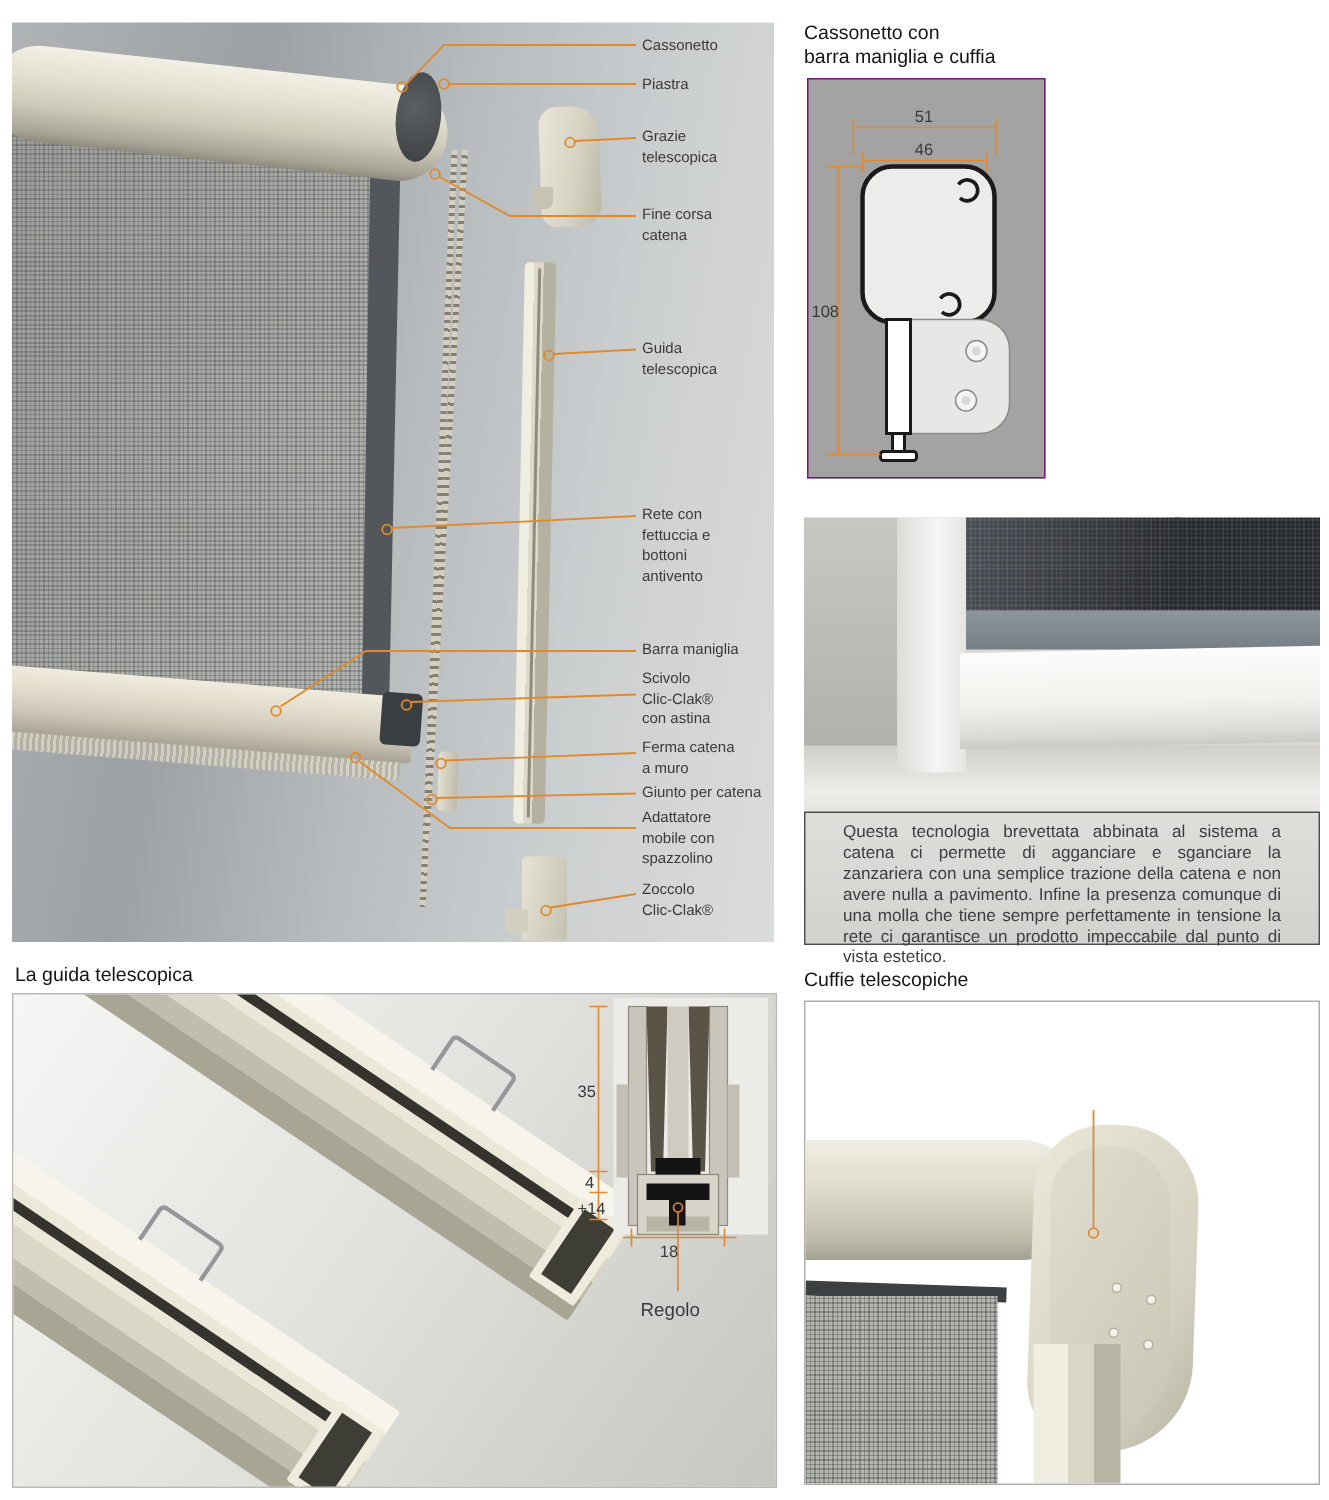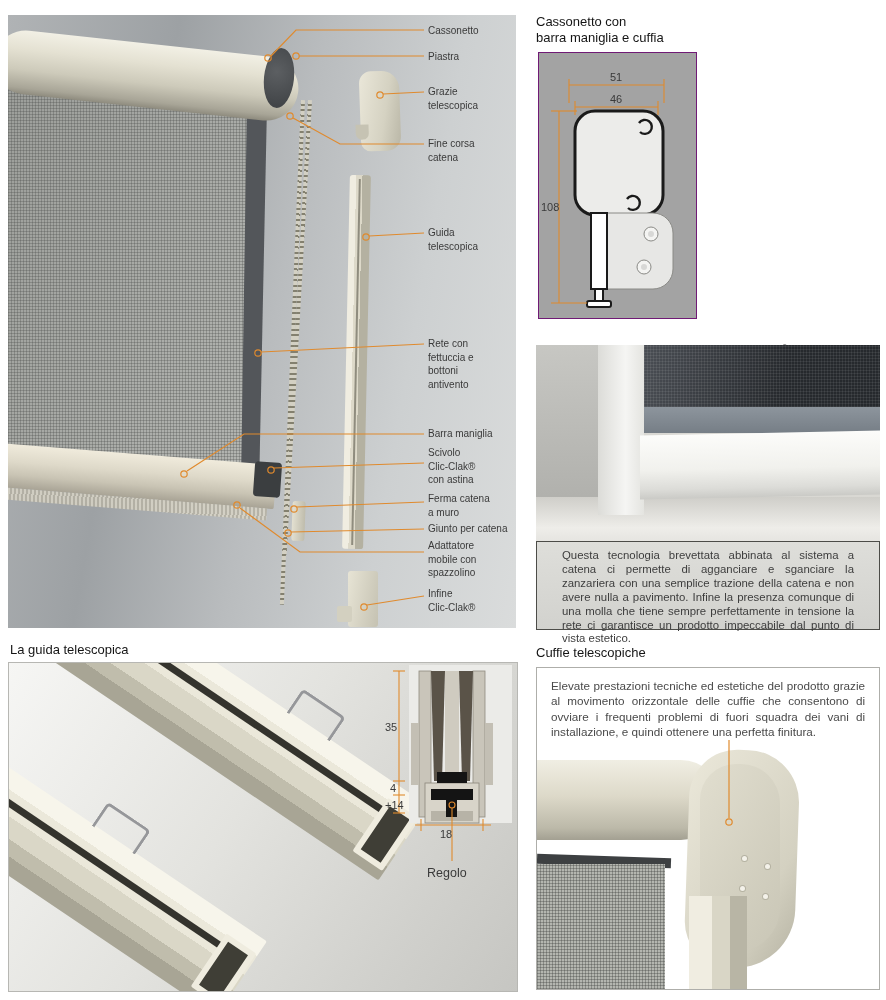--- a/index.html
+++ b/index.html
@@ -163,21 +163,21 @@
   <div class="callout" style="left:420px;top:412px">Barra maniglia</div>
   <div class="callout" style="left:420px;top:431px">Scivolo
 Clic-Clak®
 con astina</div>
   <div class="callout" style="left:420px;top:477px">Ferma catena
 a muro</div>
   <div class="callout" style="left:420px;top:507px">Giunto per catena</div>
   <div class="callout" style="left:420px;top:524px">Adattatore
 mobile con
 spazzolino</div>
-  <div class="callout" style="left:420px;top:572px">Infine
+  <div class="callout" style="left:420px;top:572px">Zoccolo
 Clic-Clak®</div>
 </section>
 
 <h2 class="sec" style="left:10px;top:642px">La guida telescopica</h2>
 
 <section class="abs guide-panel">
   <div class="bar" style="left:30px;top:-120px;width:470px;transform:rotate(34deg)">
     <div class="slot"></div>
     <div class="end"></div>
     <div class="clip" style="left:300px"></div>
@@ -273,21 +273,20 @@
   <div class="abs cc-bar"></div>
 </div>
 
 <div class="abs cc-text">
   <p class="body-text" style="margin:0">Questa tecnologia brevettata abbinata al sistema a catena ci permette di agganciare e sganciare la zanzariera con una semplice trazione della catena e non avere nulla a pavimento. Infine la presenza comunque di una molla che tiene sempre perfettamente in tensione la rete ci garantisce un prodotto impeccabile dal punto di vista estetico.</p>
 </div>
 
 <h2 class="sec" style="left:536px;top:645px">Cuffie telescopiche</h2>
 
 <div class="abs cuffie-panel">
-  <p class="body-text cuffie-text">Elevate prestazioni tecniche ed estetiche del prodotto grazie al movimento orizzontale delle cuffie che consentono di ovviare i frequenti problemi di fuori squadra dei vani di installazione, e quindi ottenere una perfetta finitura.</p>
   <div class="cuffie-photo">
     <div class="cf-tube"></div>
     <div class="cf-petal"></div>
     <div class="cf-inner"></div>
     <div class="cf-screw" style="left:205px;top:110px"></div>
     <div class="cf-screw" style="left:228px;top:118px"></div>
     <div class="cf-screw" style="left:203px;top:140px"></div>
     <div class="cf-screw" style="left:226px;top:148px"></div>
     <div class="cf-guide"></div>
     <div class="cf-mesh-frame"></div>

